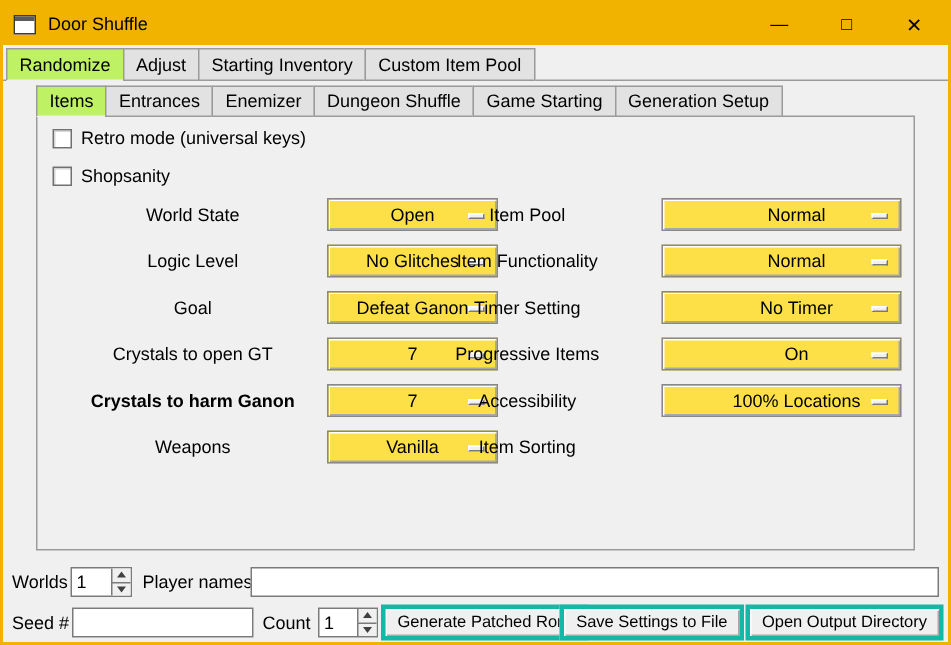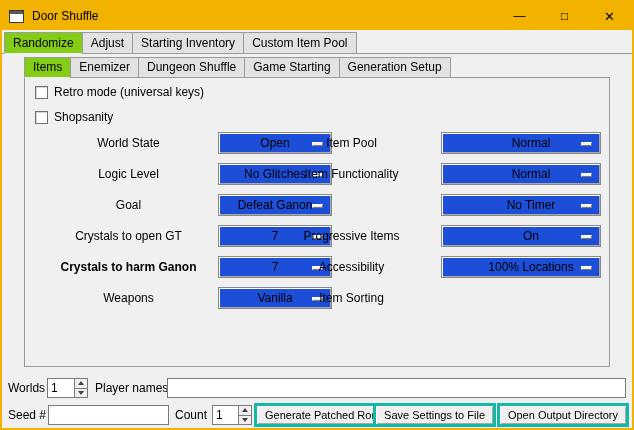--- a/index.html
+++ b/index.html
@@ -22,40 +22,40 @@
   .win-btn.close { font-size:13px; }
 
   
   .body { position:absolute; left:0; top:28px; width:630px; height:398px; background:#f0f0f0; }
 
   
   .tabbar { position:absolute; display:flex; align-items:flex-end; z-index:2; }
   .tab { height:22px; line-height:20px; padding:0 8px; border:1px solid #9b9b9b;
          background:#e2e2e2; cursor:pointer; white-space:nowrap; }
   .tab + .tab { margin-left:-1px; }
-  .tab.selected { background:#84cc16; border-bottom-color:#f0f0f0; }
+  .tab.selected { background:#bef264; border-bottom-color:#f0f0f0; }
   .nb-line { position:absolute; left:0; right:0; height:1px; background:#9b9b9b; z-index:1; }
 
   .nb-inner { position:absolute; left:22px; top:27px; width:586px; }
   .nb-inner .tabbar { position:relative; left:0; top:0; }
   .nb-inner .tab { height:21px; line-height:19px; }
   .nb-pane { position:relative; margin-top:-1px; width:586px; height:290px;
              border:1px solid #9b9b9b; background:#f0f0f0; z-index:1; }
 
   
   .cb-row { position:absolute; left:10px; display:flex; align-items:center; gap:6px; height:16px; cursor:default; }
   .checkbox { width:13px; height:13px; background:#fff; border:1px solid #707070;
               box-shadow:inset 1px 1px 0 #d6d6d6; flex:none; }
   .cb-label { line-height:13px; }
 
   
   .opt-label { position:absolute; height:22px; line-height:22px; text-align:center; }
   .opt-label.col-left  { left:20px;  width:167px; }
   .opt-label.col-right { left:243px; width:167px; }
-  .optmenu { position:absolute; height:22px; background:#1d4ed8; border:1px solid #888;
+  .optmenu { position:absolute; height:22px; background:#fde047; border:1px solid #888;
              box-shadow:inset 1px 1px 0 #fff, inset -1px -1px 0 #a8a8a8;
              display:flex; align-items:center; justify-content:center; cursor:pointer; }
   .optmenu.col-left  { left:193px; width:114px; }
   .optmenu.col-right { left:416px; width:160px;padding-left:20px; }
   .optmenu-text { position:relative; }
   .optmenu-ind { position:absolute; right:8px; top:9px; width:11px; height:4px; background:#f0f0f0;
                  border-top:1px solid #fff; border-left:1px solid #fff;
                  border-bottom:1px solid #7a7a7a; border-right:1px solid #7a7a7a; }
 
   
@@ -98,20 +98,21 @@
       <div class="tab selected">Randomize</div>
       <div class="tab">Adjust</div>
       <div class="tab">Starting Inventory</div>
       <div class="tab">Custom Item Pool</div>
     </div>
     <div class="nb-line" style="top:23px;"></div>
 
     <div class="nb-inner">
       <div class="tabbar">
         <div class="tab selected">Items</div>
+        <div class="tab">Entrances</div>
         <div class="tab">Enemizer</div>
         <div class="tab">Dungeon Shuffle</div>
         <div class="tab">Game Starting</div>
         <div class="tab">Generation Setup</div>
       </div>
 
       <div class="nb-pane">
 
         <div class="cb-row" style="top:6px;">
           <span class="checkbox"></span>
@@ -163,20 +164,21 @@
           <span class="optmenu-text">Normal</span>
           <span class="optmenu-ind"></span>
         </div>
 
         <div class="opt-label col-right" style="top:85px;">Item Functionality</div>
         <div class="optmenu col-right" style="top:85px;">
           <span class="optmenu-text">Normal</span>
           <span class="optmenu-ind"></span>
         </div>
 
+        <div class="opt-label col-right" style="top:116px;">Timer Setting</div>
         <div class="optmenu col-right" style="top:116px;">
           <span class="optmenu-text">No Timer</span>
           <span class="optmenu-ind"></span>
         </div>
 
         <div class="opt-label col-right" style="top:147px;">Progressive Items</div>
         <div class="optmenu col-right" style="top:147px;">
           <span class="optmenu-text">On</span>
           <span class="optmenu-ind"></span>
         </div>

